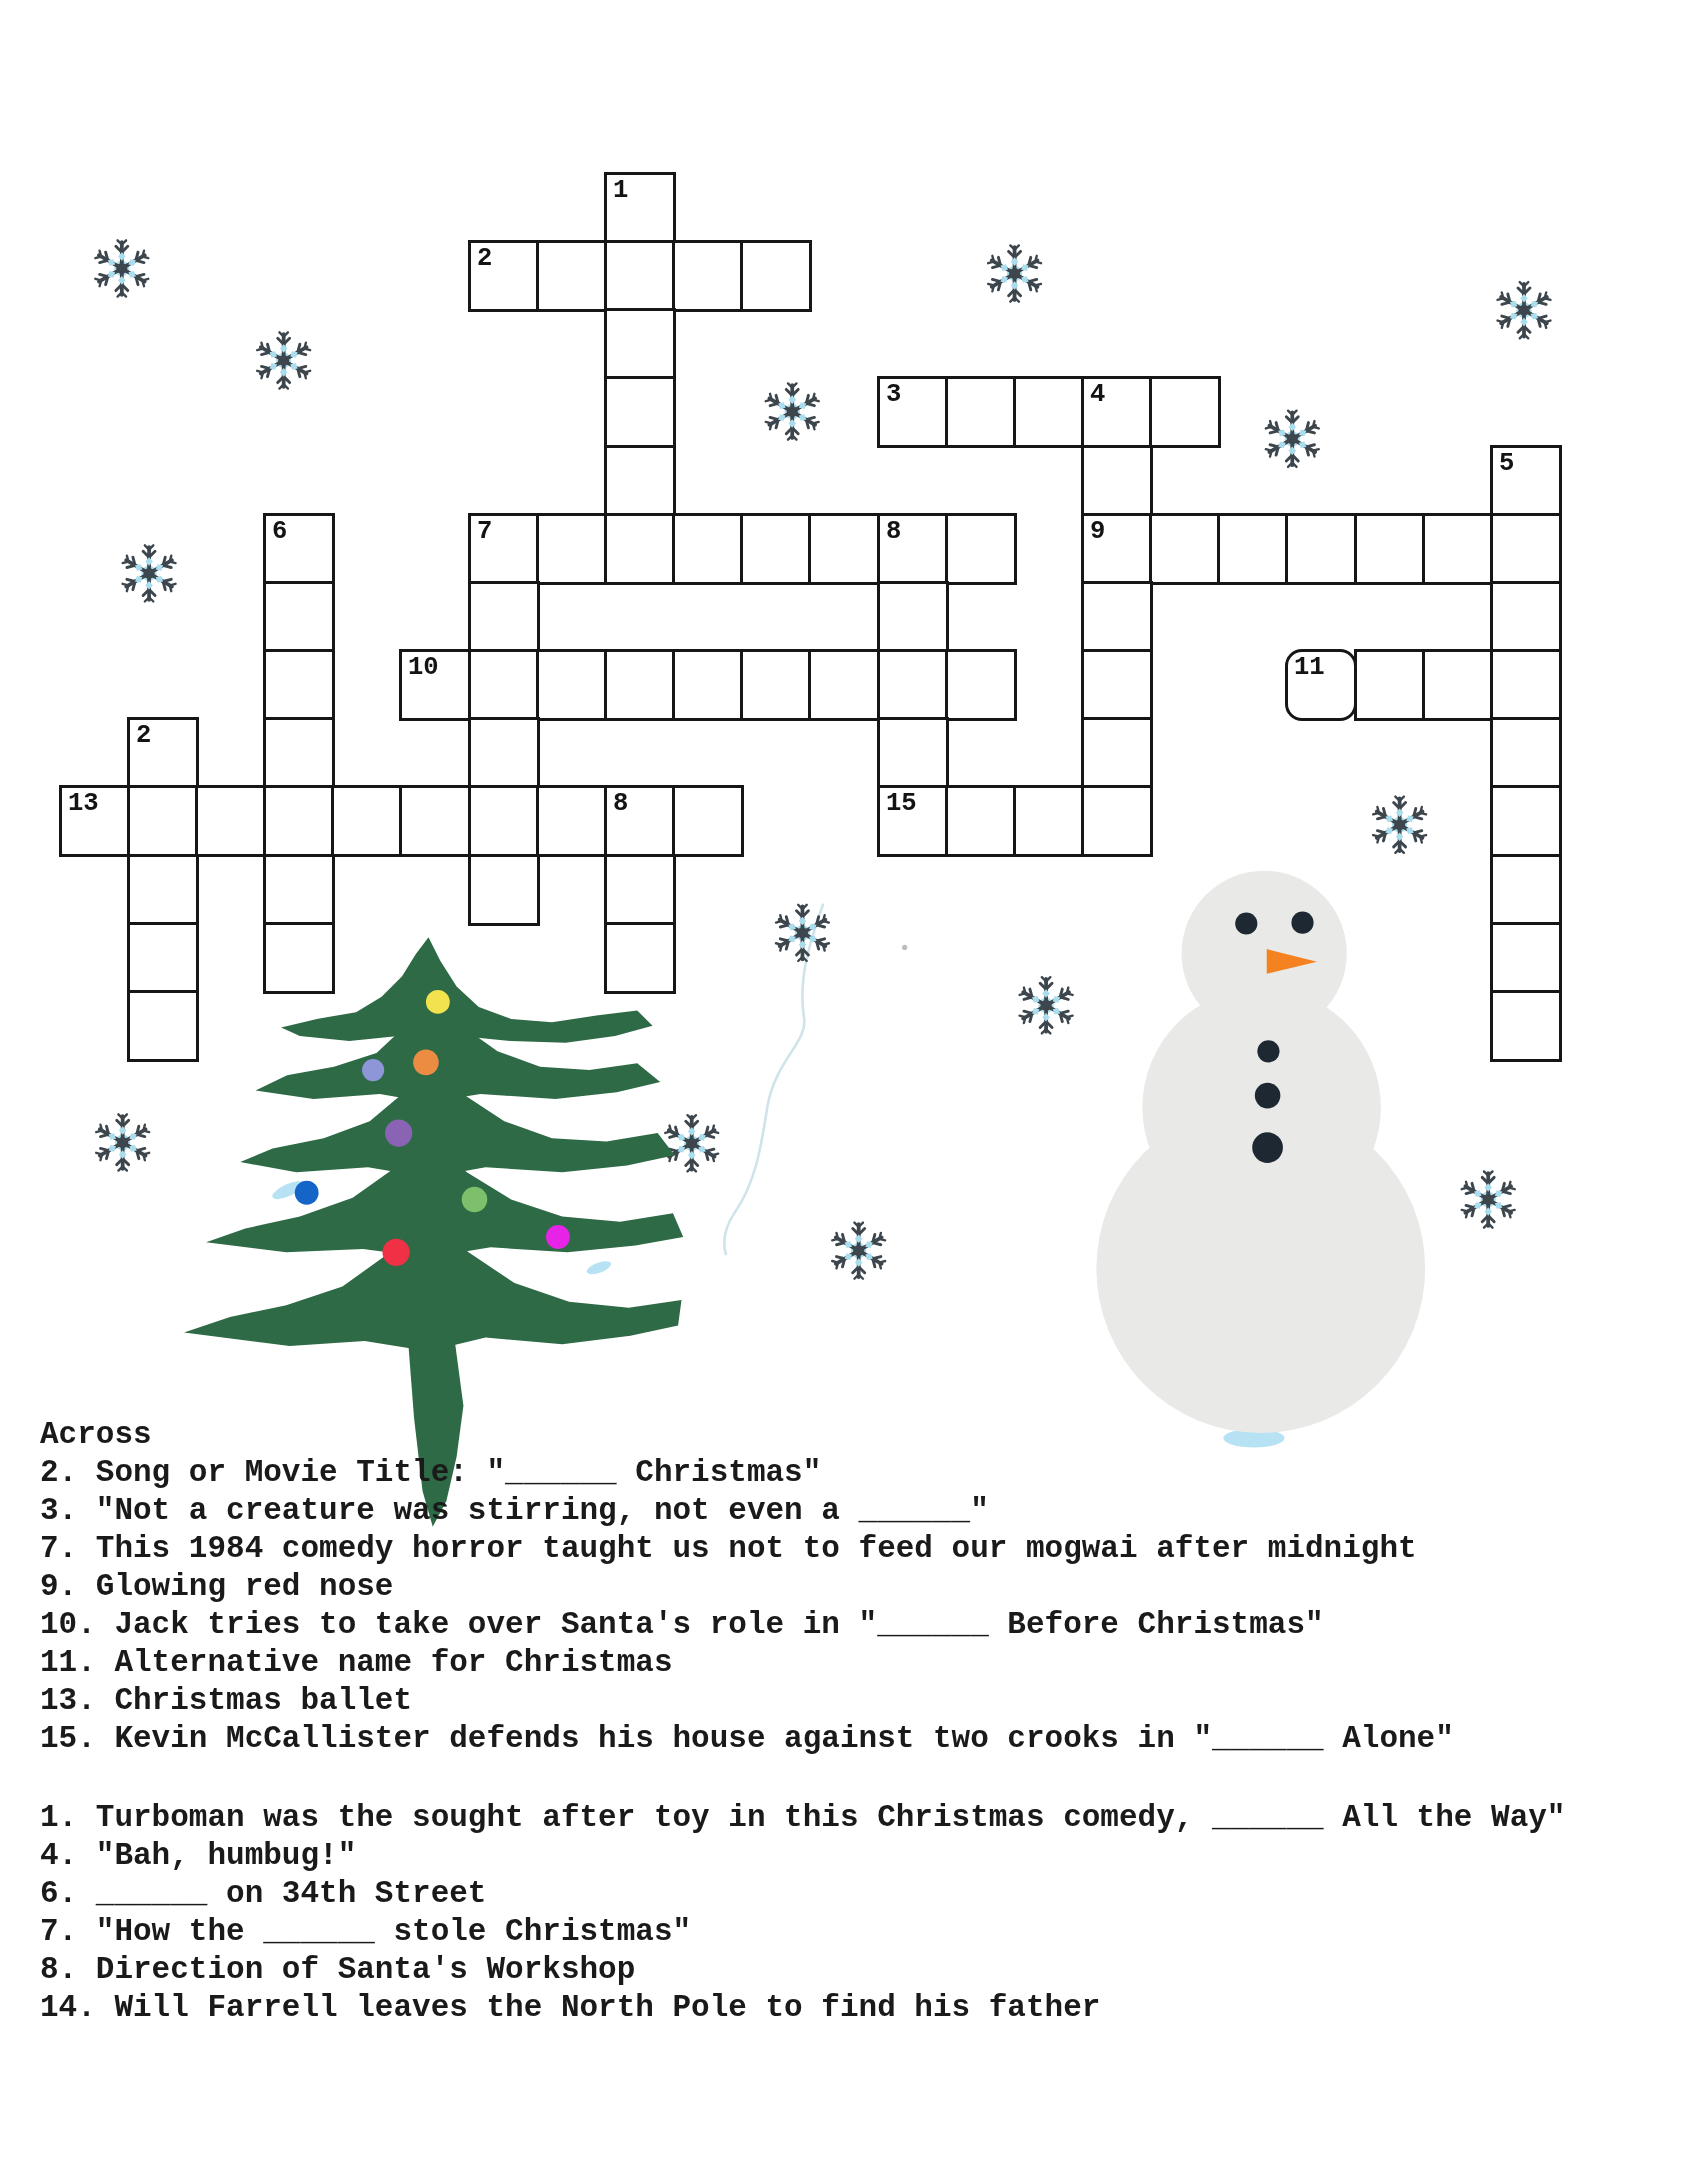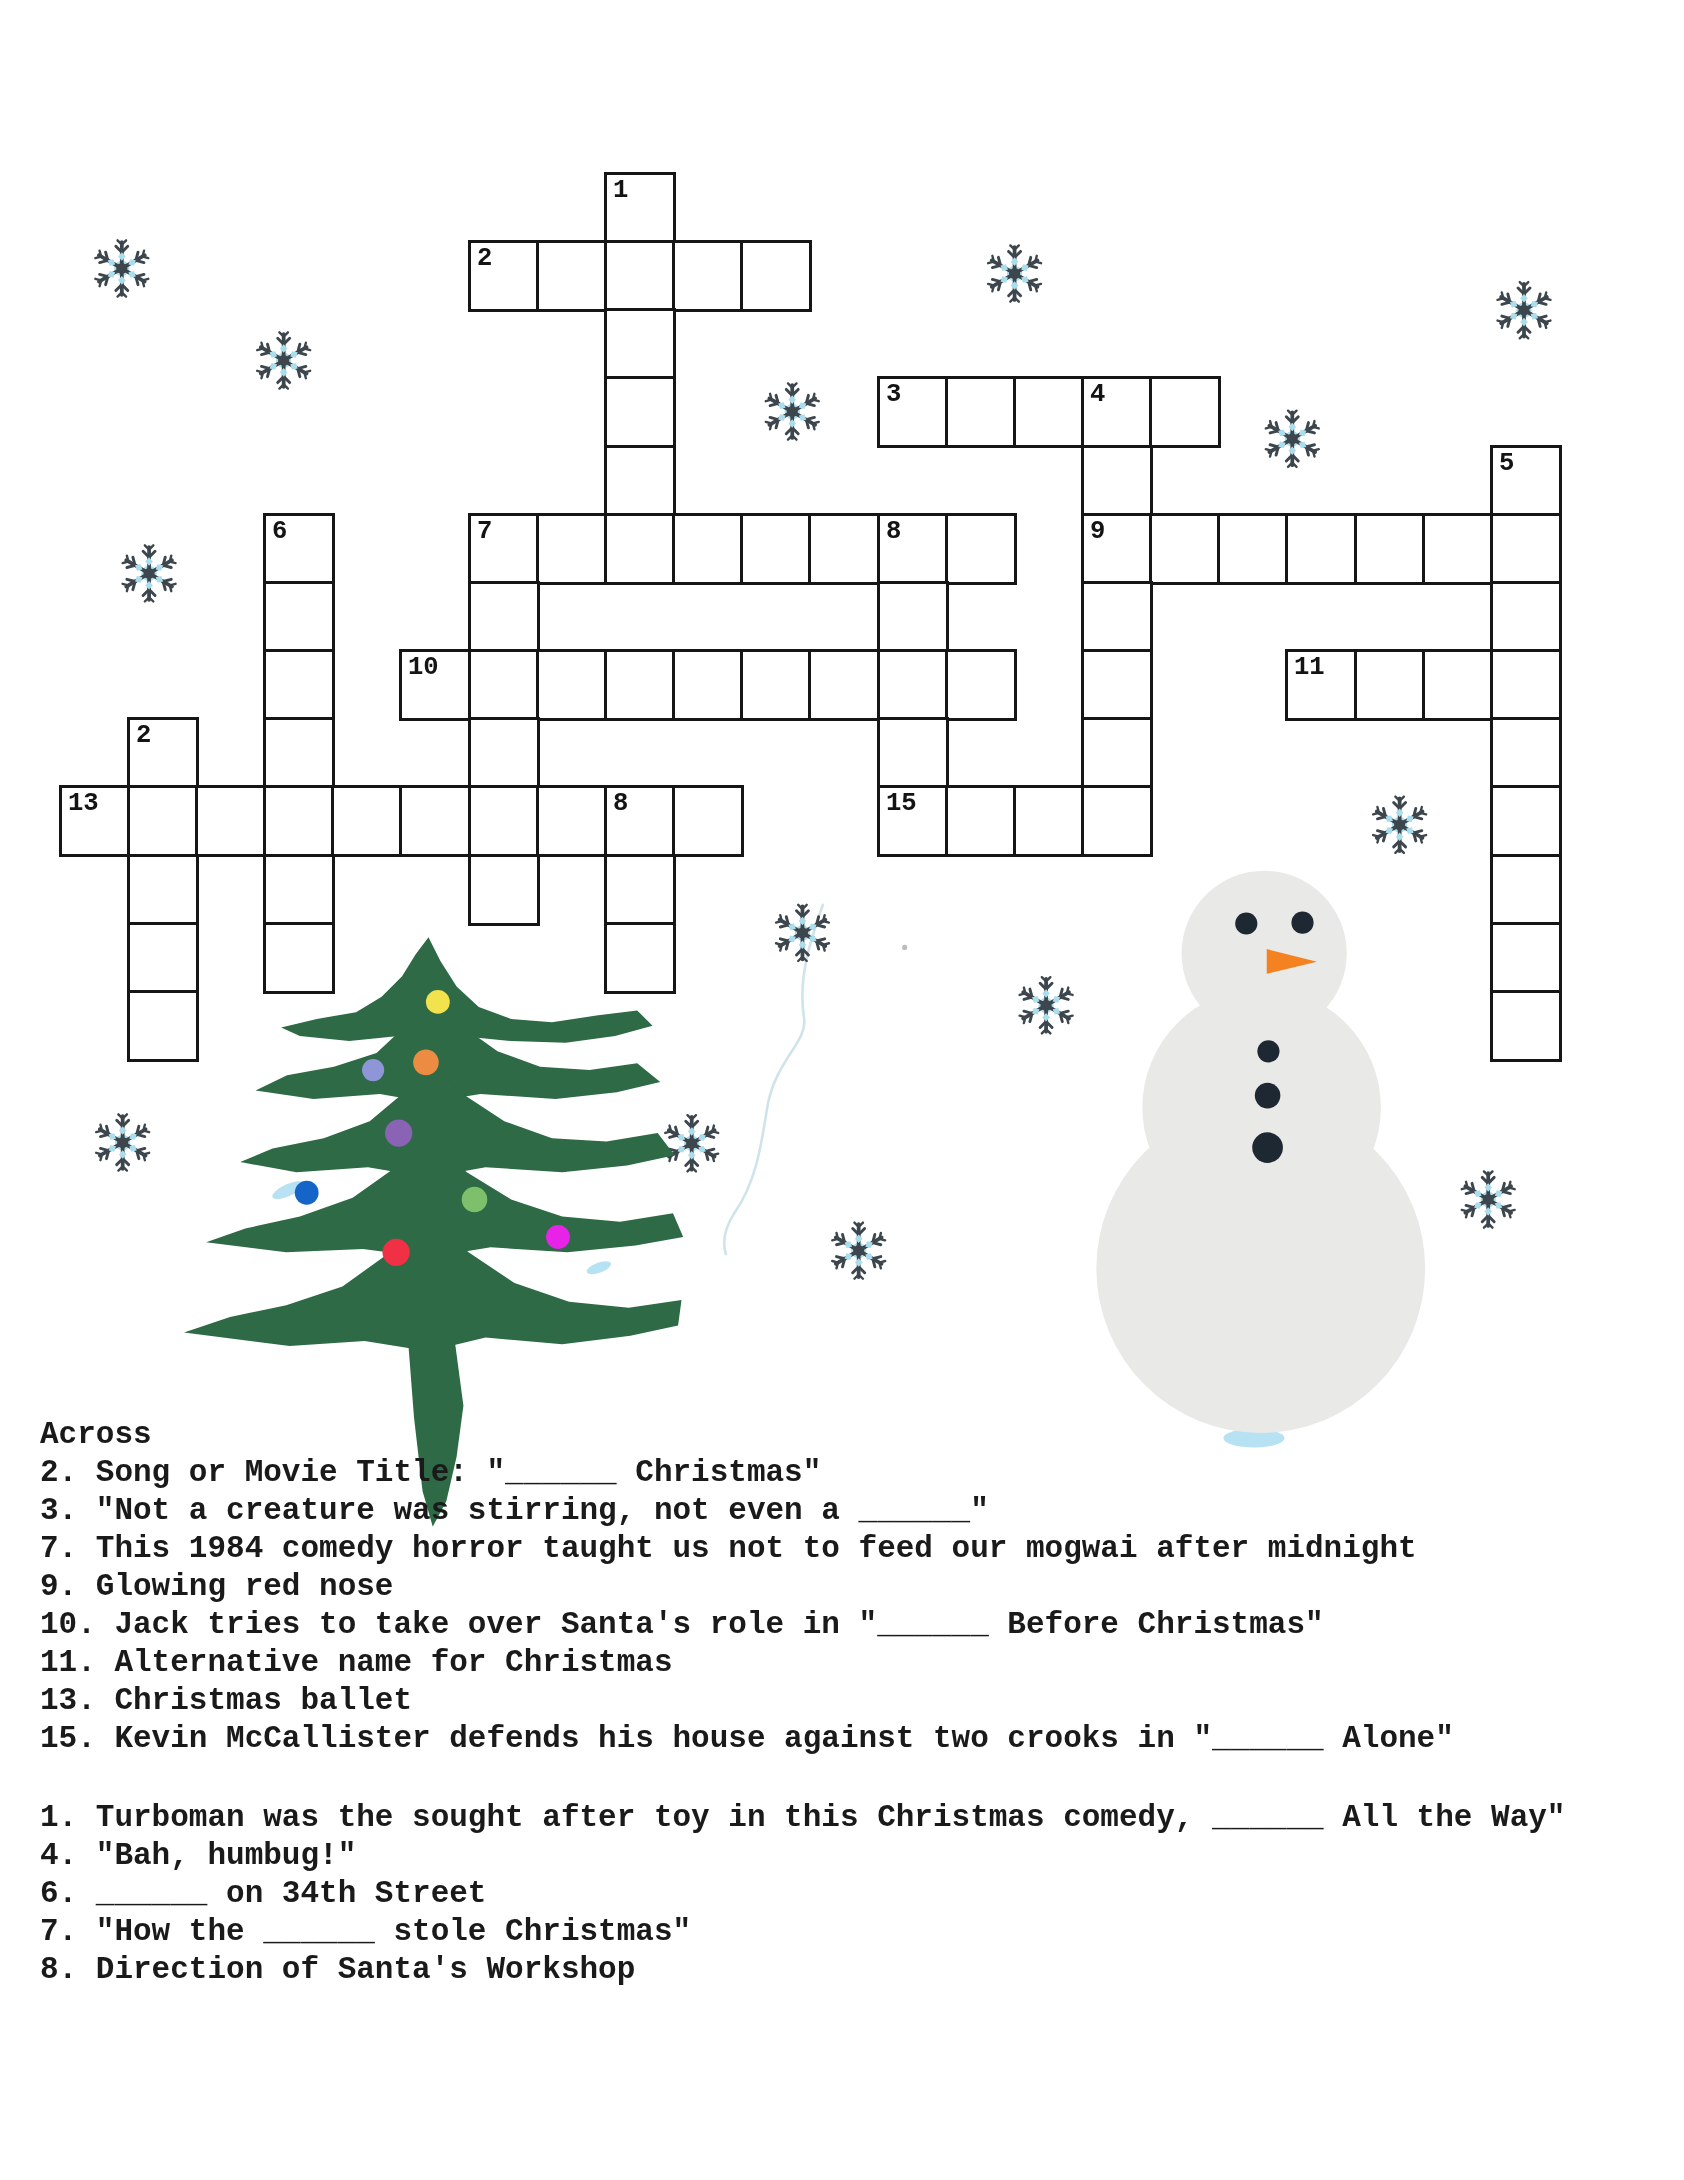--- a/index.html
+++ b/index.html
@@ -942,21 +942,21 @@
       </div>
       <div class="cell" style="left: 468px; top: 649px;"></div>
       <div class="cell" style="left: 536px; top: 649px;"></div>
       <div class="cell" style="left: 604px; top: 649px;"></div>
       <div class="cell" style="left: 672px; top: 649px;"></div>
       <div class="cell" style="left: 740px; top: 649px;"></div>
       <div class="cell" style="left: 808px; top: 649px;"></div>
       <div class="cell" style="left: 877px; top: 649px;"></div>
       <div class="cell" style="left: 945px; top: 649px;"></div>
       <div class="cell" style="left: 1081px; top: 649px;"></div>
-      <div class="cell" style="left: 1285px; top: 649px;">
+      <div class="cell" style="left: 1285px; top: 649px; border-radius: 17px;">
         <span class="num">11</span>
       </div>
       <div class="cell" style="left: 1354px; top: 649px;"></div>
       <div class="cell" style="left: 1422px; top: 649px;"></div>
       <div class="cell" style="left: 1490px; top: 649px;"></div>
       <div class="cell" style="left: 127px; top: 717px;">
         <span class="num">2</span>
       </div>
       <div class="cell" style="left: 263px; top: 717px;"></div>
       <div class="cell" style="left: 468px; top: 717px;"></div>
@@ -1011,18 +1011,19 @@
           <div class="clue-line">15. Kevin McCallister defends his house against two crooks in "______ Alone"</div>
         </div>
     </div>
     <div id="down-section" class="clue-section">
       <div id="down-list">
           <div class="clue-line">1. Turboman was the sought after toy in this Christmas comedy, ______ All the Way"</div>
           <div class="clue-line">4. "Bah, humbug!"</div>
           <div class="clue-line">6. ______ on 34th Street</div>
           <div class="clue-line">7. "How the ______ stole Christmas"</div>
           <div class="clue-line">8. Direction of Santa's Workshop</div>
+          <div class="clue-line">14. Will Farrell leaves the North Pole to find his father</div>
         </div>
     </div>
   </div>
 
 </div>
 
 
 </body></html>

